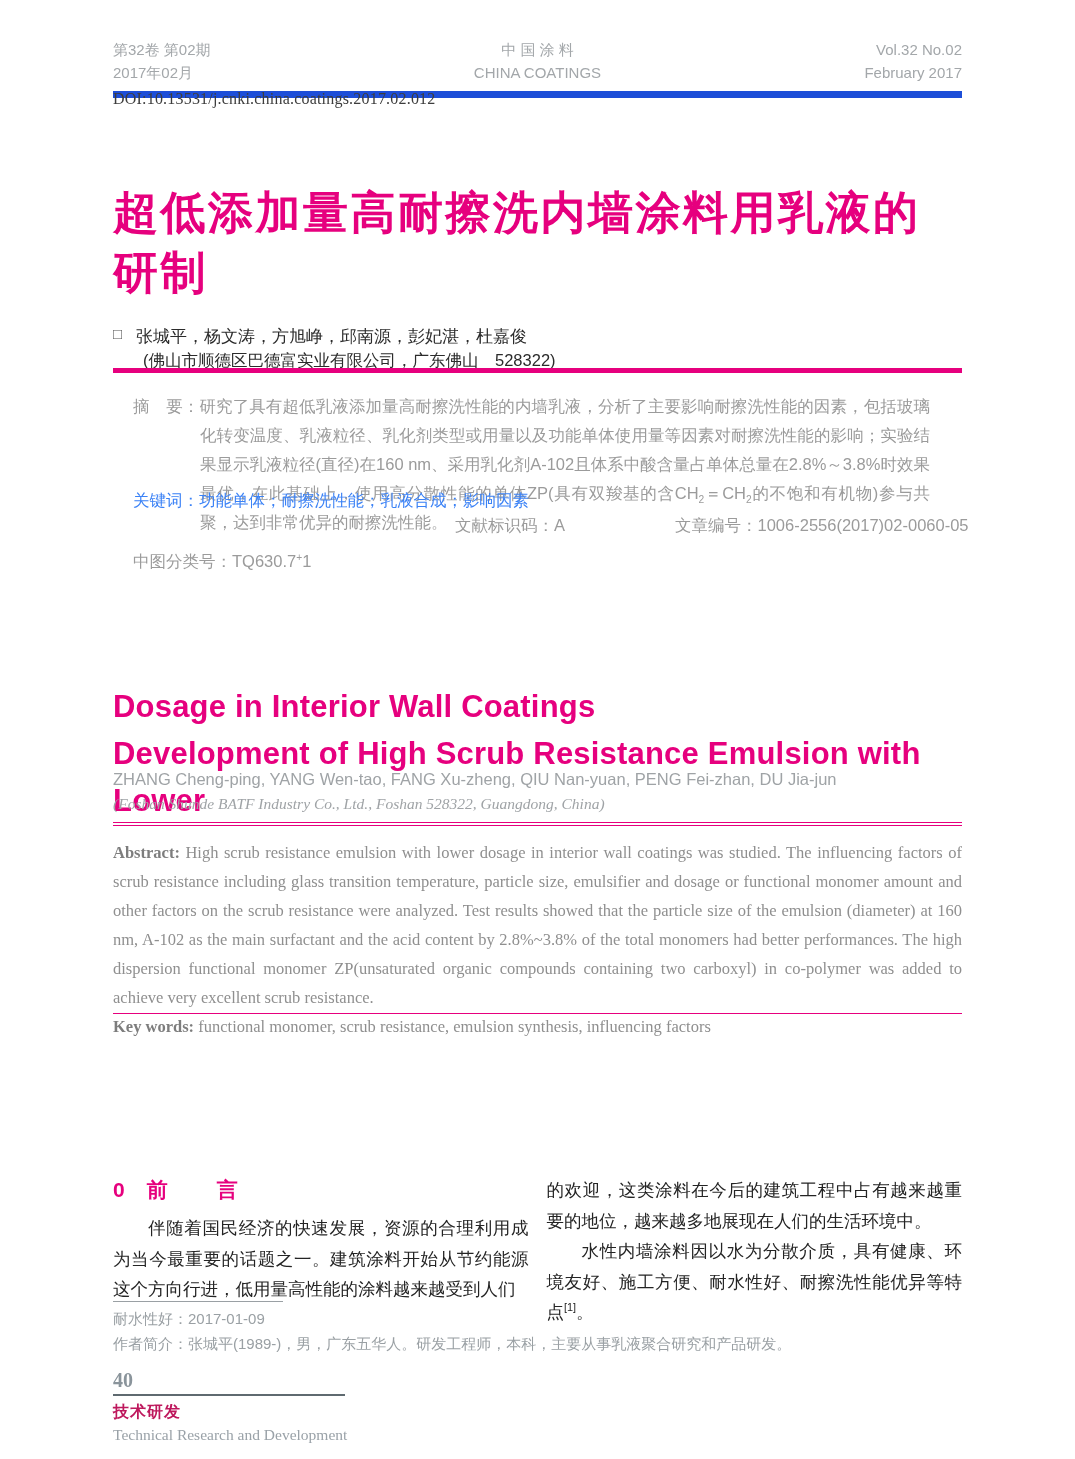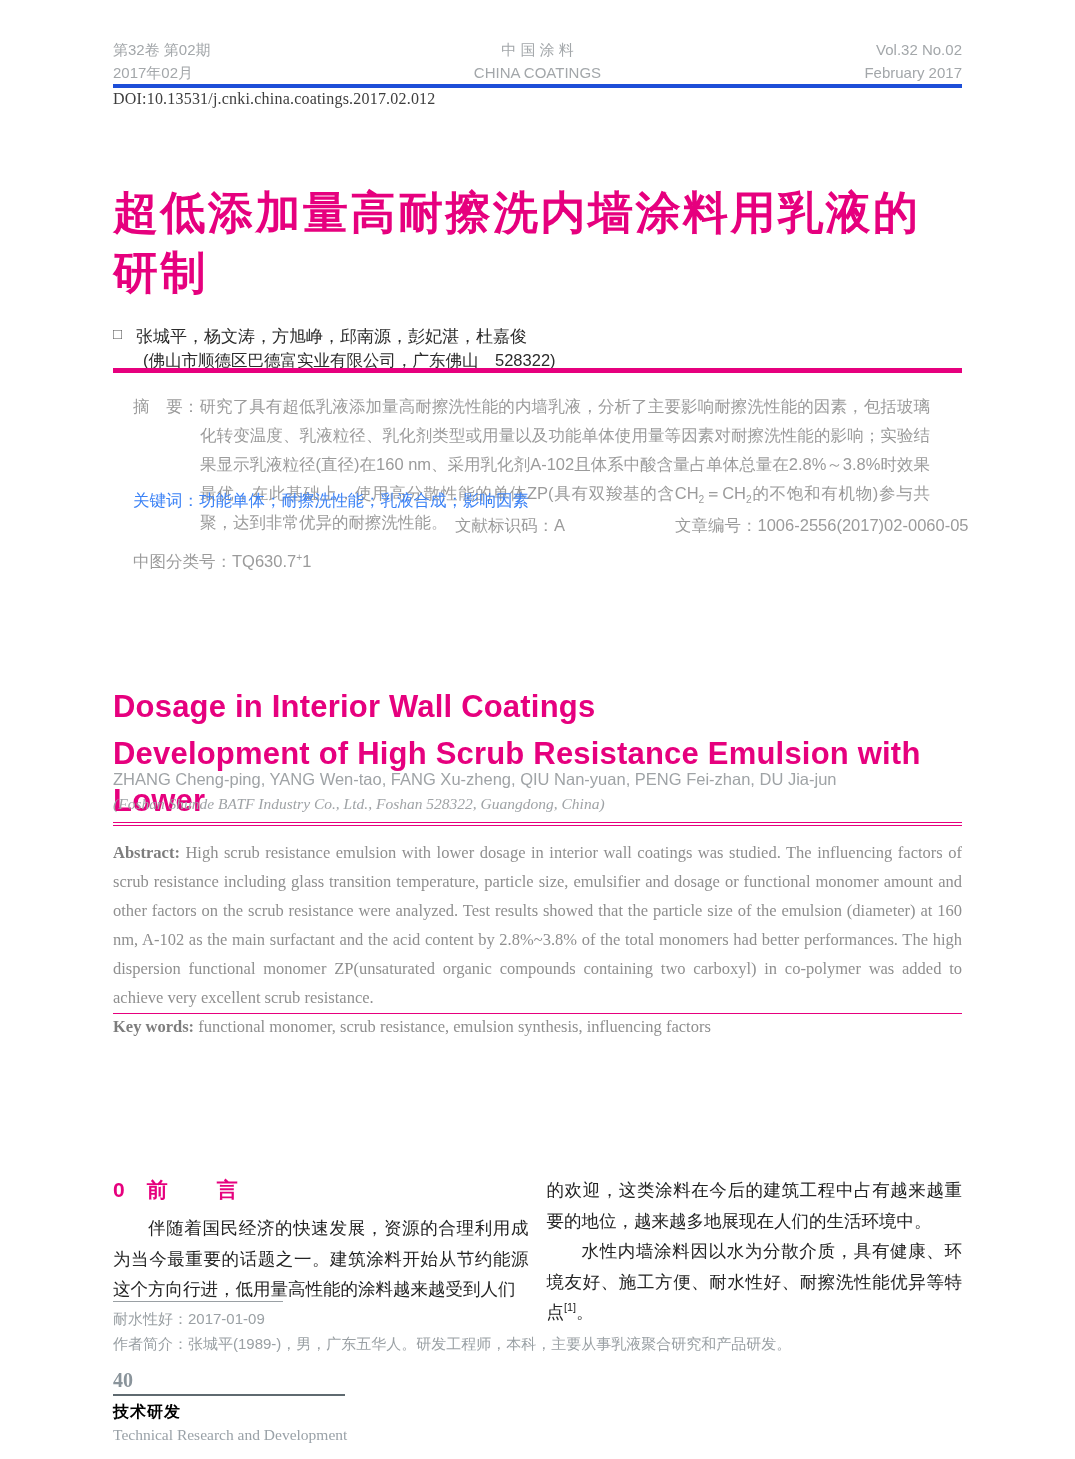--- a/index.html
+++ b/index.html
@@ -7,21 +7,21 @@
   body {
     width:1075px; height:1459px; position:relative;
     font-family:"Liberation Sans","DejaVu Sans",sans-serif;
     color:#222; overflow:hidden;
   }
   .abs { position:absolute; left:113px; right:113px; }
 
   
   .jheader { top:38px; display:flex; justify-content:space-between;
     color:#a3a7aa; font-size:15px; line-height:23px;
-    border-bottom:4px solid #1d4ed8; }
+    border-bottom:7px solid #1d4ed8; padding-bottom:7px; }
   .jheader .col { white-space:nowrap; }
   .jheader .center { text-align:center; }
   .jheader .right { text-align:right; }
   .doi { top:90px; font-family:"Liberation Serif","DejaVu Serif",serif;
     font-size:16px; color:#3d3d3d; letter-spacing:.2px; }
 
   
   .cn-title { top:183px; width:845px;
     color:var(--accent); font-size:45px; font-weight:bold;
     line-height:60px; letter-spacing:2.5px; }
@@ -68,21 +68,21 @@
 
   
   .footnote { top:1301px; color:#9aa0a4; font-size:15px; line-height:25px; }
   .footnote .sep { width:170px; border-top:1px solid #9aa0a4; margin-bottom:4px; }
 
   
   .pfooter { top:1369px; }
   .pfooter .pnum { font-family:"Liberation Serif","DejaVu Serif",serif;
     font-weight:bold; font-size:20px; color:#8a949b; }
   .pfooter .fline { width:232px; height:2px; background:#5f6a70; margin:2px 0 6px 0; }
-  .pfooter .col-cn { font-size:16px; font-weight:bold; color:#000000; letter-spacing:1px; }
+  .pfooter .col-cn { font-size:16px; font-weight:bold; color:#be185d; letter-spacing:1px; }
   .pfooter .col-en { font-family:"Liberation Serif","DejaVu Serif",serif;
     font-size:15.5px; color:#9aa2a8; margin-top:3px; }
 </style>
 </head>
 <body>
 
 <div class="abs jheader">
   <div class="col left">
     <div>第32卷 第02期</div>
     <div>2017年02月</div>

